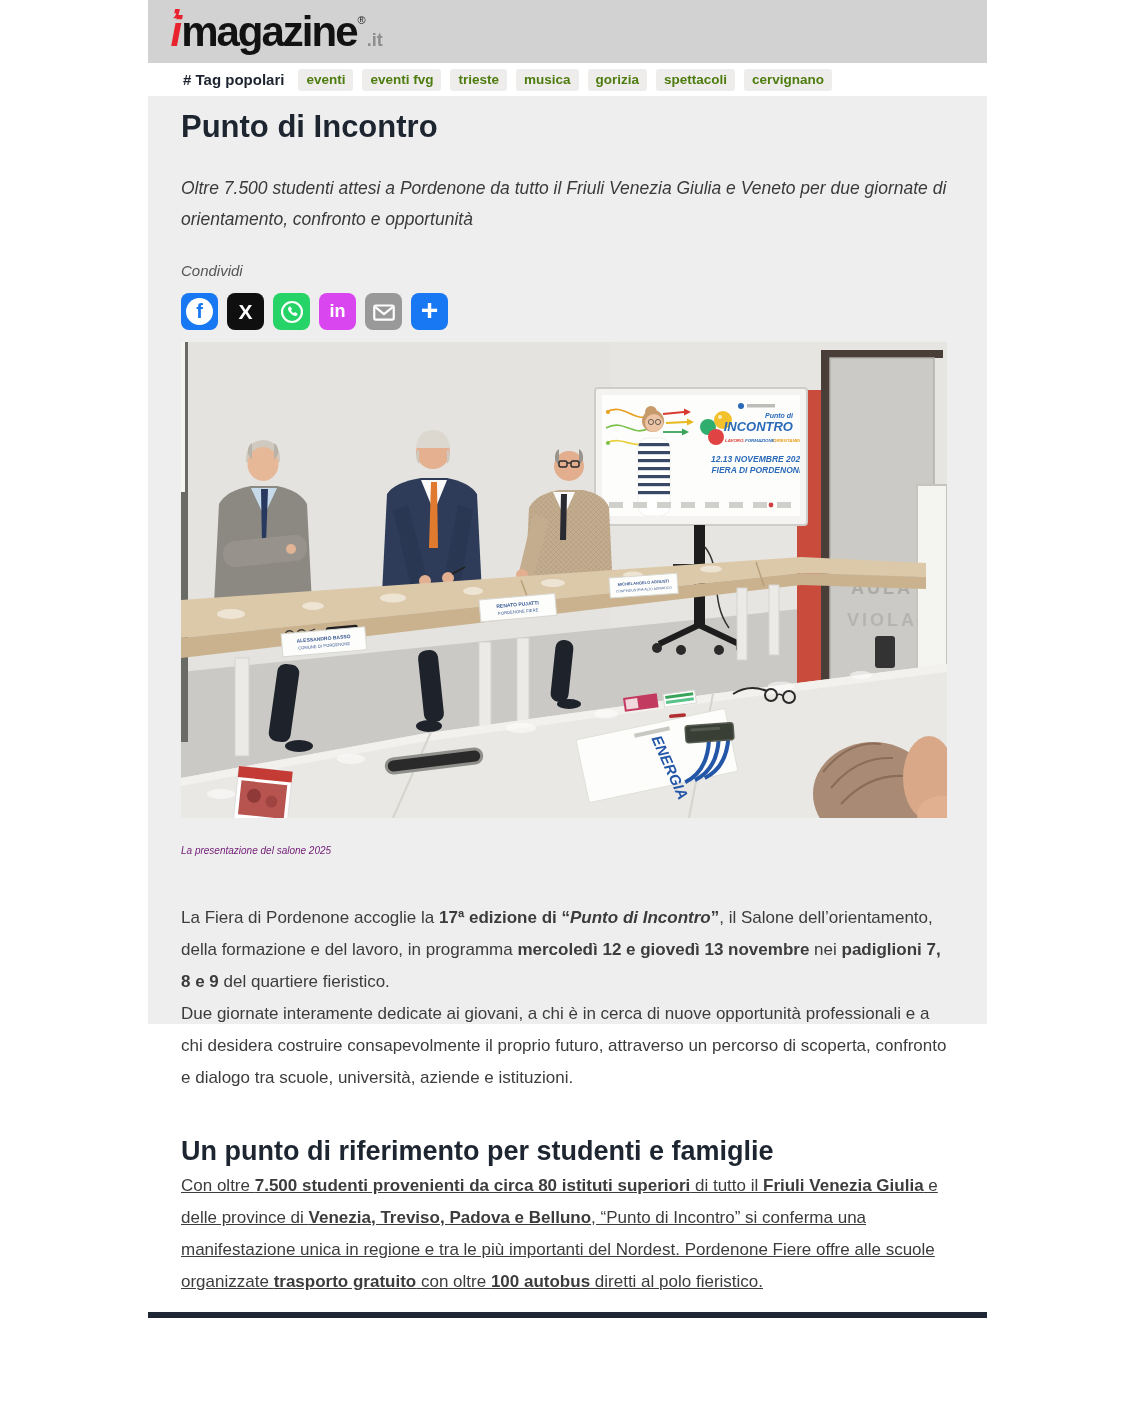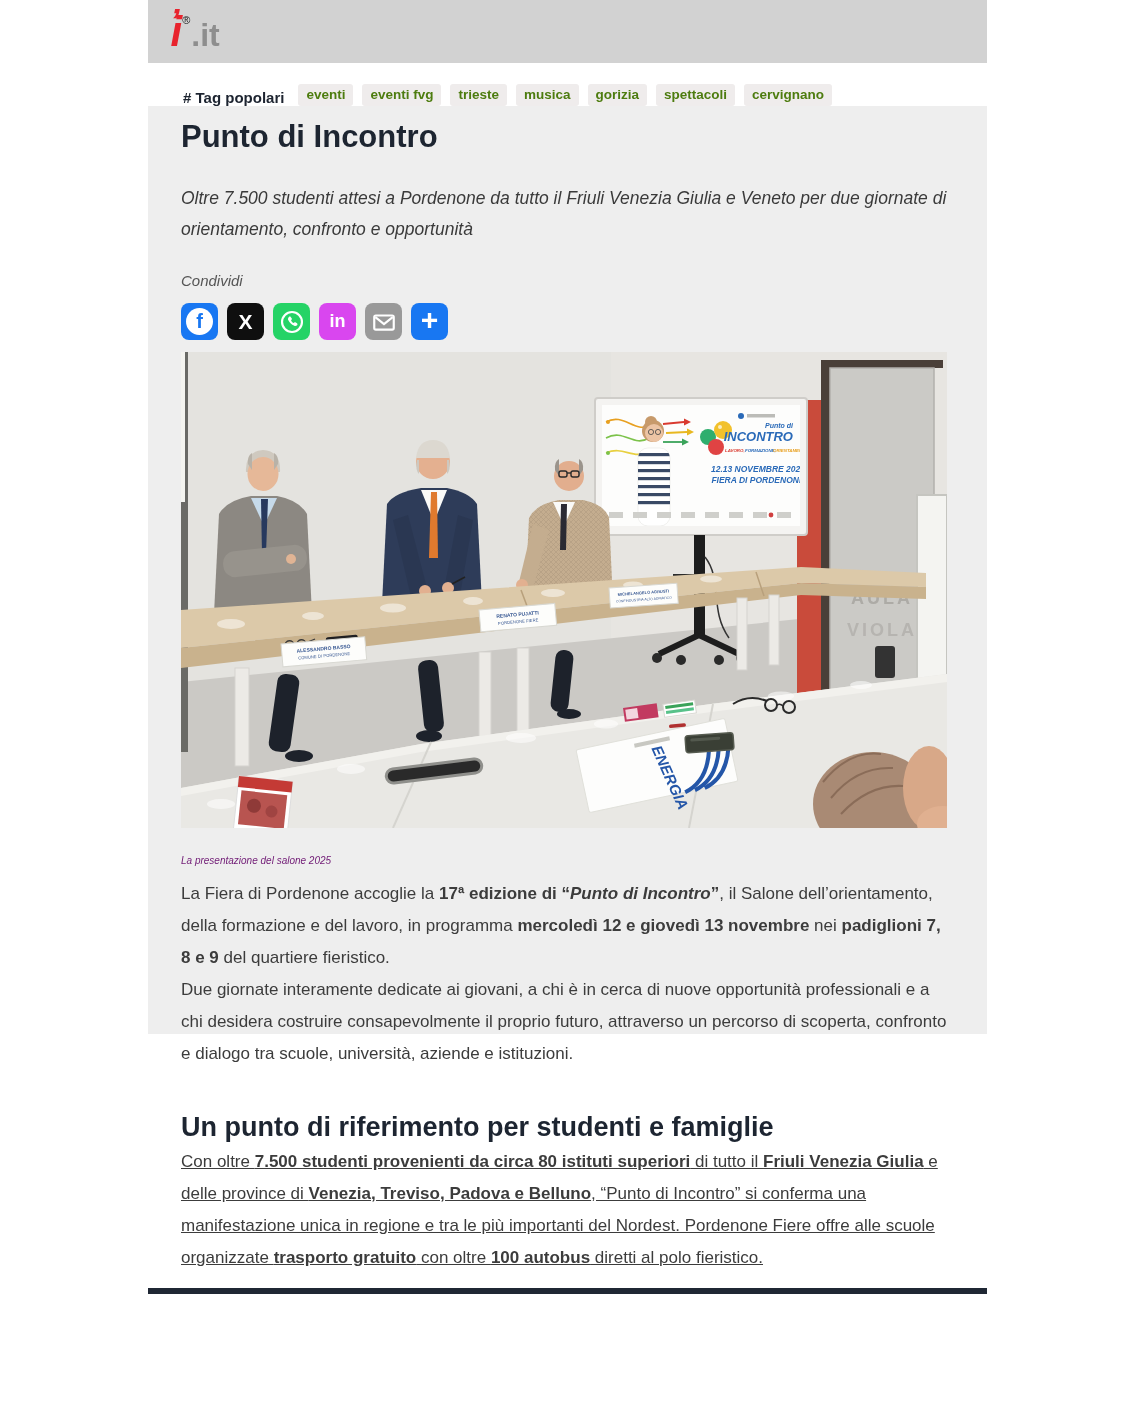--- a/index.html
+++ b/index.html
@@ -8,58 +8,59 @@
   .page { position:relative; width:1135px; height:1418px; margin:0 auto; background:#ffffff; overflow:hidden; }
   .column { position:absolute; left:148px; top:0; width:839px; height:1418px; }
 
   
   .masthead { height:63px; background:#d2d2d2; display:flex; align-items:center; padding-left:22px; }
   .logo { display:flex; align-items:baseline; cursor:pointer; line-height:1; }
   .logo-accent { color:#e8232d; font-weight:800; font-style:italic; font-size:34px; position:relative; top:-14px; margin-right:-9px; z-index:2; }
   .logo-i { color:#e8232d; font-weight:800; font-style:italic; font-size:42px; letter-spacing:-1px; }
   .logo-text { color:#121212; font-weight:800; font-size:42px; letter-spacing:-2px; }
   .logo-reg { color:#222; font-size:11px; position:relative; top:-22px; margin-left:1px; }
-  .logo-tld { color:#8e8e8e; font-weight:700; font-size:32px; margin-left:1px; }
+  .logo-tld { color:#8e8e8e; font-weight:700; font-size:18px; margin-left:1px; }
 
   
-  .tagbar { height:43px; background:#ffffff; display:flex; align-items:flex-end; padding-left:35px; gap:9px; }
+  .tagbar { height:33px; background:#ffffff; display:flex; align-items:center; padding-left:35px; gap:9px; }
   .tagbar-label { font-weight:700; font-size:15px; color:#1d2430; margin-right:5px; }
   .tag-pill { background:#efecec; color:#4d7c0f; font-weight:700; font-size:13.5px; padding:3px 8px 4px; border-radius:3px; cursor:pointer; white-space:nowrap; }
 
   
   .content { background:#eeeeee; height:928px; padding:4px 33px 0 33px; }
   .title { font-size:31px; line-height:37px; font-weight:700; color:#1d2531; margin-top:8px; }
   .subtitle { margin-top:28px; font-size:17.5px; line-height:31px; font-style:italic; color:#3a3a3a; }
   .share-label { margin-top:26px; font-size:15px; line-height:20px; font-style:italic; color:#555; }
   .share-row { margin-top:12px; display:flex; gap:9px; }
   .share-btn { width:37px; height:37px; border:none; border-radius:8px; display:flex; align-items:center; justify-content:center; cursor:pointer; padding:0; }
   .icon-circle { width:27px; height:27px; background:#fff; border-radius:50%; display:flex; align-items:center; justify-content:center; color:#1877f2; font-weight:800; font-size:20px; }
   .glyph-x { color:#fff; font-weight:800; font-size:21px; }
   .glyph-in { color:#fff; font-weight:800; font-size:18px; letter-spacing:0; }
   .glyph-plus { color:#fff; font-weight:700; font-size:30px; line-height:1; position:relative; top:-2px; }
   .reading-time { margin-top:22px; font-size:14px; line-height:18px; color:#c23b2e; }
   figure { margin:12px 0 0 0; width:766px; height:476px; }
   .caption { margin-top:24px; font-size:10px; line-height:18px; font-style:italic; color:#701a75; }
   .para { font-size:17px; line-height:32px; color:#3c3c3c; }
-  .para.first { margin-top:8px; }
+  .para.first { margin-top:42px; }
   .h2 { margin-top:40px; font-size:27px; line-height:34px; font-weight:700; color:#1d2531; }
   .para.third { margin-top:2px;text-decoration:underline; }
   .footer-bar { margin:14px -33px 0 -33px; height:6px; background:#1f2734; }
   svg text { font-family:"Liberation Sans","DejaVu Sans",sans-serif; }
 </style>
 </head>
 <body>
 
 <div class="page">
   <div class="column">
 
     <header class="masthead">
       <div class="logo">
         <span class="logo-accent">’</span>
         <span class="logo-i">i</span>
+        <span class="logo-text">magazine</span>
         <span class="logo-reg">®</span>
         <span class="logo-tld">.it</span>
       </div>
     </header>
 
     <nav class="tagbar">
       <span class="tagbar-label"># Tag popolari</span>
       <span class="tag-pill">eventi</span>
       <span class="tag-pill">eventi fvg</span>
       <span class="tag-pill">trieste</span>

